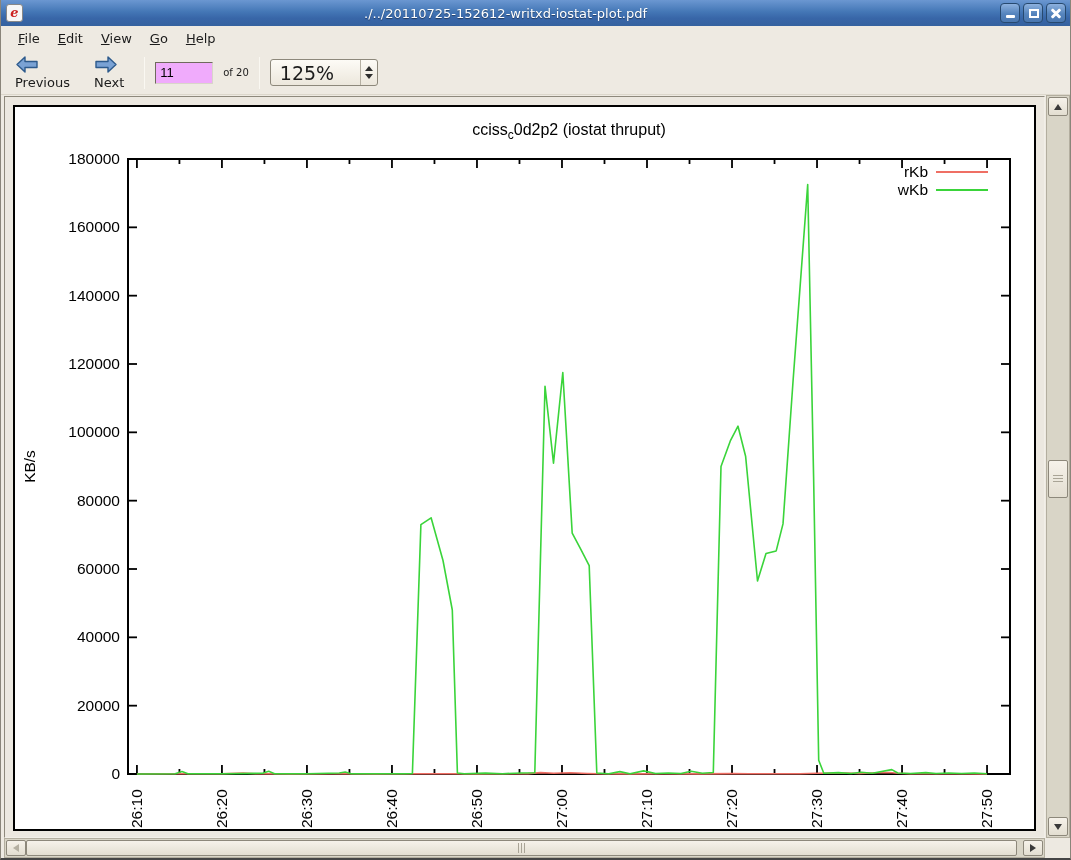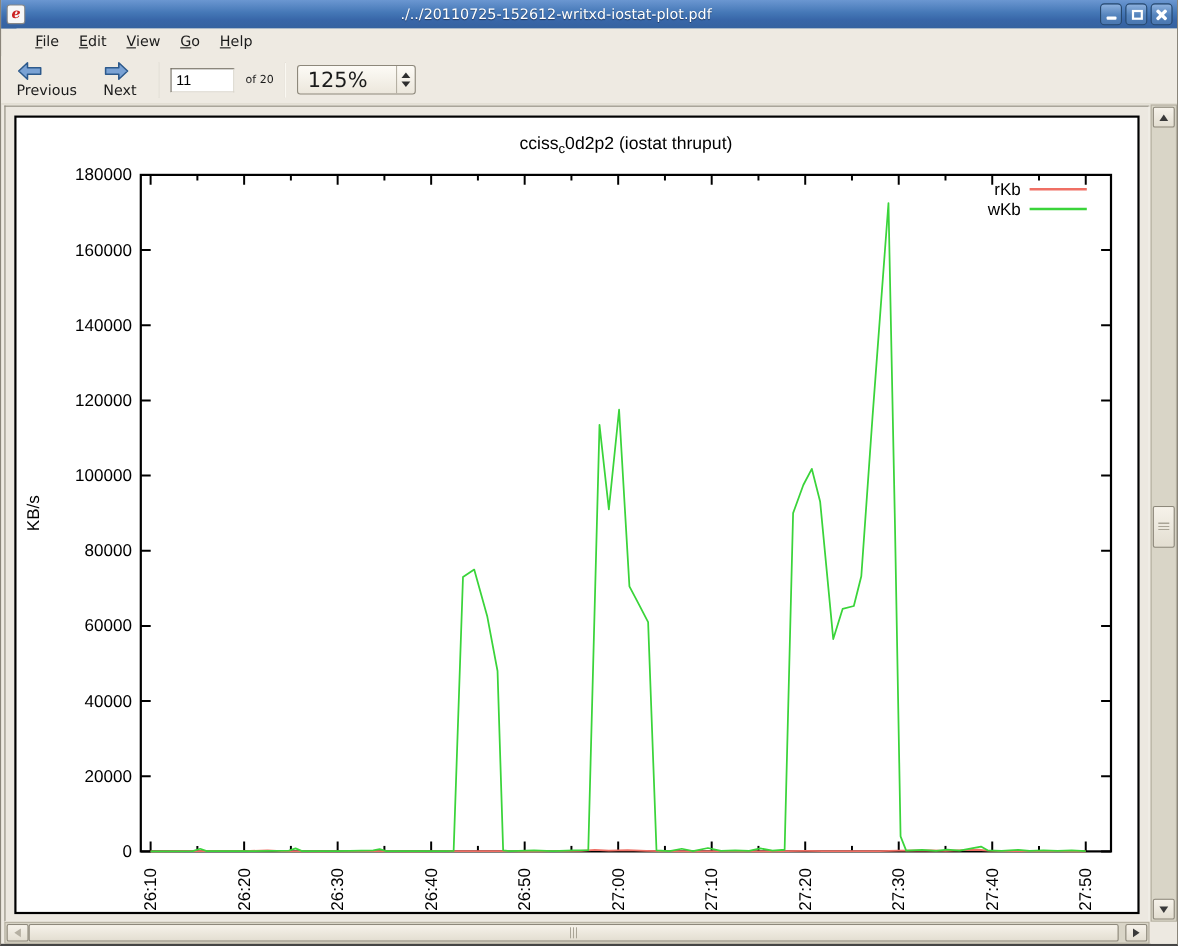--- a/index.html
+++ b/index.html
@@ -25,33 +25,33 @@
             position:relative; cursor:default; }
   .glyph-min { position:absolute; left:5px; bottom:4px; width:9px; height:3px; background:#fff; border-radius:1px;}
   .glyph-max { position:absolute; left:5px; top:5px; width:10px; height:9px; border:2px solid #fff; }
   .glyph-close { position:absolute; left:0; top:0; width:100%; height:100%; }
   .glyph-close::before, .glyph-close::after { content:""; position:absolute; left:3px; top:8px;
             width:12px; height:3px; background:#fff; border-radius:1px; }
   .glyph-close::before { transform:rotate(45deg); }
   .glyph-close::after  { transform:rotate(-45deg); }
 
   
-  #menubar { position:absolute; left:14px; top:26px; right:0; height:25px; background:#EEEAE2;
+  #menubar { position:absolute; left:0; top:26px; right:0; height:25px; background:#EEEAE2;
              display:flex; align-items:center; padding-left:8px; }
   .menu-item { font-size:13px; color:#1b1b1b; padding:3px 9px; cursor:default; }
   .menu-item u { text-decoration:underline; }
 
   
   #toolbar { position:absolute; left:0; top:51px; right:0; height:44px; background:#EEEAE2;
              display:flex; align-items:center; border-bottom:1px solid #dcd7cb; }
   .toolbtn { display:flex; flex-direction:column; align-items:flex-start; justify-content:center;
              gap:2px; padding:2px 10px; margin-left:4px; font-size:13px; color:#1b1b1b; border-radius:3px; }
   .tool-sep { width:1px; height:32px; background:#b9b4a6; border-right:1px solid #faf8f2; margin:0 10px; }
   #page-number-input { width:58px; height:22px; font-size:13px; padding:0 4px;
-             border:1px solid; border-color:#6f6a5e #d9d5ca #d9d5ca #6f6a5e; background:#ffffff; }
+             border:1px solid; border-color:#6f6a5e #d9d5ca #d9d5ca #6f6a5e; background:#f0abfc; }
   #page-total { font-size:10px; margin-left:10px; color:#1b1b1b; }
   #zoom-combobox { width:108px; height:27px; border:1px solid #8d887b; border-radius:3px;
              background:linear-gradient(#fdfbf6,#ece7dc); display:flex; align-items:center; }
   #zoom-value { flex:1; font-size:19px; padding-left:9px; color:#1b1b1b; }
   #zoom-stepper { width:17px; height:100%; border-left:1px solid #b5b0a3; display:flex;
              flex-direction:column; align-items:center; justify-content:center; gap:3px; }
   .tri-up    { width:0; height:0; border-left:4px solid transparent; border-right:4px solid transparent; border-bottom:5px solid #2e2e2e; }
   .tri-down  { width:0; height:0; border-left:4px solid transparent; border-right:4px solid transparent; border-top:5px solid #2e2e2e; }
 
   

